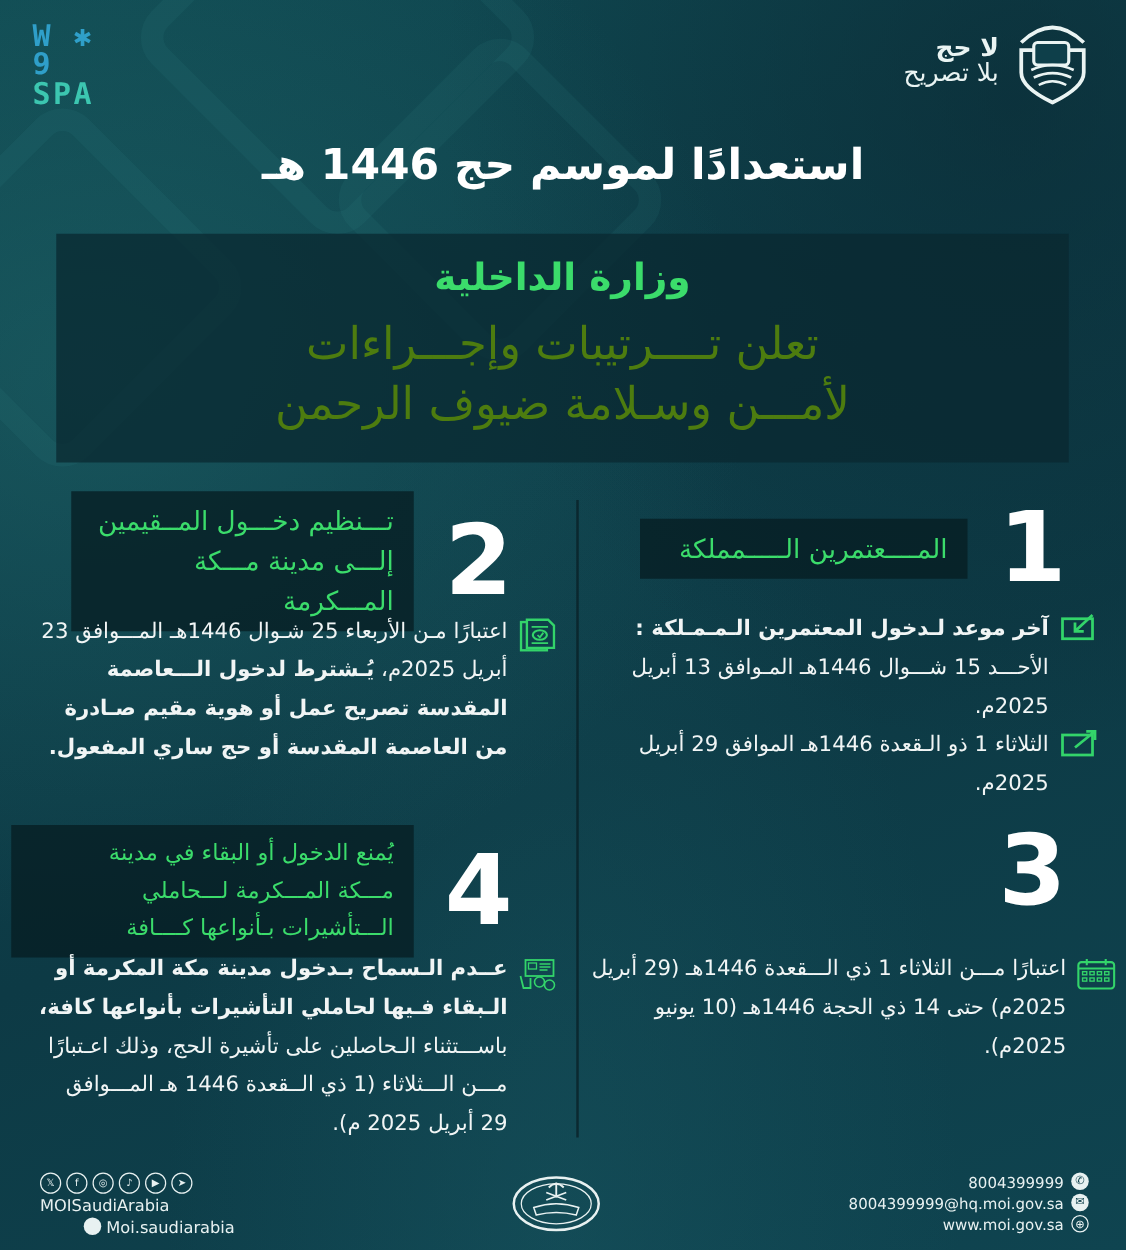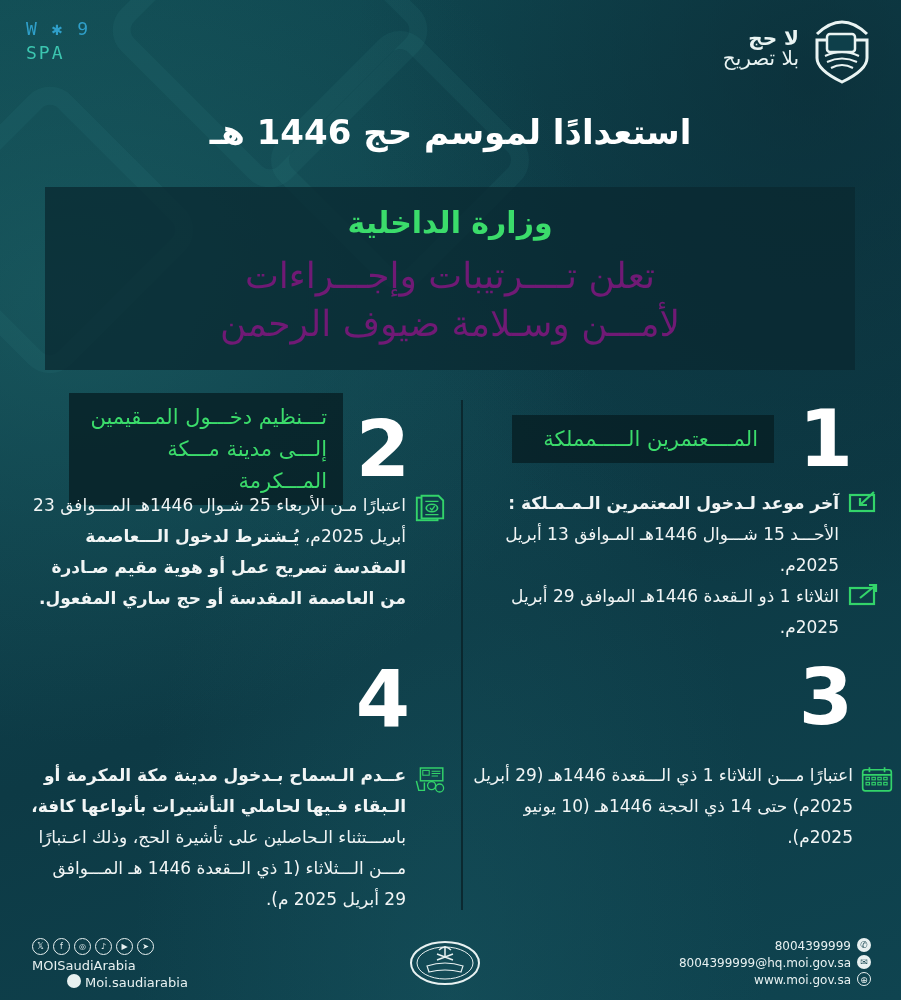--- a/index.html
+++ b/index.html
@@ -18,40 +18,40 @@
       radial-gradient(ellipse at 50% 100%, rgba(30,100,110,0.3), transparent 50%);
   }
   .deco-shape {
     position: absolute; border: 18px solid rgba(60,150,150,0.10); border-radius: 30px;
     transform: rotate(45deg);
   }
   .spa-logo {
     position: absolute; left: 26px; top: 18px; width: 80px; height: 52px;
     display: flex; flex-direction: column; align-items: flex-start; gap: 2px;
   }
-  .spa-row { font-family: "DejaVu Sans Mono", monospace; font-weight: normal; font-size: 18px; line-height: 22px; letter-spacing: 2px; }
+  .spa-row { font-family: "DejaVu Sans Mono", monospace; font-weight: bold; font-size: 24px; line-height: 22px; letter-spacing: 2px; }
   .spa-top { color: #2f9fc9; }
   .spa-bot { color: #3cc6b0; }
   .hajj-logo {
     position: absolute; right: 28px; top: 12px; display: flex; align-items: center; gap: 12px;
     direction: rtl;
   }
   .hajj-text { text-align: right; font-size: 20px; line-height: 20px; color: #eaf4f3; }
   .hajj-text .l1 { font-weight: bold; }
   .title {
     position: absolute; top: 112px; left: 0; right: 0; text-align: center;
     font-size: 34px; font-weight: bold; direction: rtl; letter-spacing: 0.5px;
   }
   .banner {
     position: absolute; left: 45px; top: 187px; width: 810px; height: 183px;
     background: rgba(10,40,48,0.75);
     text-align: center; direction: rtl;
   }
   .banner .ministry { color: #3bdc6b; font-weight: bold; font-size: 30px; margin-top: 18px; }
-  .banner .line { font-size: 36px; font-weight: 300; color: #701a75; line-height: 48px; font-family: "DejaVu Sans", sans-serif; }
+  .banner .line { font-size: 36px; font-weight: 300; color: #4d7c0f; line-height: 48px; font-family: "DejaVu Sans", sans-serif; }
   .banner .line1 { margin-top: 12px; }
   .divider {
     position: absolute; left: 461px; top: 400px; width: 2px; height: 510px; background: rgba(8,28,34,0.7);
   }
   .card-head {
     position: absolute; display: flex; align-items: center; direction: rtl;
   }
   .num { font-size: 78px; font-weight: bold; color: #ffffff; width: 80px; text-align: center; line-height: 1; }
   .head-box {
     background: rgba(6,30,34,0.78); color: #3bdc6b; font-size: 21px; line-height: 32px;
@@ -130,21 +130,21 @@
       <path d="M12 14 L28 1 M21 1 L28 1 L28 8" fill="none" stroke="#33d46a" stroke-width="2.2"></path>
     </svg>
     <div>
       <div>الثلاثاء 1 ذو الـقعدة 1446هـ الموافق 29 أبريل 2025م.</div>
     </div>
   </div>
 </div>
 
 <div class="card-head" style="right:478px;top:393px;">
   <div class="num">2</div>
-  <div class="head-box" style="width:274px;margin-right:0;">
+  <div class="head-box" style="width:274px;margin-right:12px;">
     <div>تـــنظيم دخـــول المــقيمين</div>
     <div>إلـــى مدينة مـــكة المـــكرمة</div>
   </div>
 </div>
 <div class="body-block" style="right:455px;top:490px;width:420px;">
   <div class="bullet">
     <svg class="ic" width="34" height="30" viewBox="0 0 34 30">
       <rect x="3" y="4" width="22" height="24" fill="none" stroke="#33d46a" stroke-width="2"></rect>
       <path d="M8 2 L26 2 L31 7 L31 26 L8 26 Z" fill="#0e3f4a" stroke="#33d46a" stroke-width="2"></path>
       <path d="M12 8 L26 8 M12 22 L26 22" stroke="#33d46a" stroke-width="1.5"></path>
@@ -175,20 +175,25 @@
           <rect x="20" y="20" width="4" height="3"></rect>
           <rect x="27" y="20" width="4" height="3"></rect>
       </g>
     </svg>
     <div>اعتبارًا مـــن الثلاثاء  1 ذي الـــقعدة 1446هـ (29 أبريل 2025م) حتى 14 ذي الحجة 1446هـ (10 يونيو 2025م).</div>
   </div>
 </div>
 
 <div class="card-head" style="right:478px;top:660px;">
   <div class="num">4</div>
+  <div class="head-box" style="width:322px;margin-right:12px;font-size:18px;line-height:30px;">
+    <div>يُمنع الدخول أو البقاء في مدينة</div>
+    <div>مـــكة المـــكرمة لـــحاملي</div>
+    <div>الـــتأشيرات بـأنواعها كــــافة</div>
+  </div>
 </div>
 <div class="body-block" style="right:455px;top:760px;width:420px;">
   <div class="bullet">
     <svg class="ic" width="40" height="34" viewBox="0 0 40 34">
       <rect x="8" y="2" width="28" height="16" fill="none" stroke="#33d46a" stroke-width="1.8"></rect>
       <rect x="11" y="5" width="8" height="6" fill="none" stroke="#33d46a" stroke-width="1.3"></rect>
       <path d="M22 6 L33 6 M22 9 L33 9 M22 12 L30 12" stroke="#33d46a" stroke-width="1.3"></path>
       <path d="M3 18 L6 30 L13 30 L13 20" fill="none" stroke="#33d46a" stroke-width="1.8"></path>
       <circle cx="22" cy="24" r="5" fill="none" stroke="#33d46a" stroke-width="1.6"></circle>
       <circle cx="32" cy="27" r="5" fill="none" stroke="#33d46a" stroke-width="1.6"></circle>

